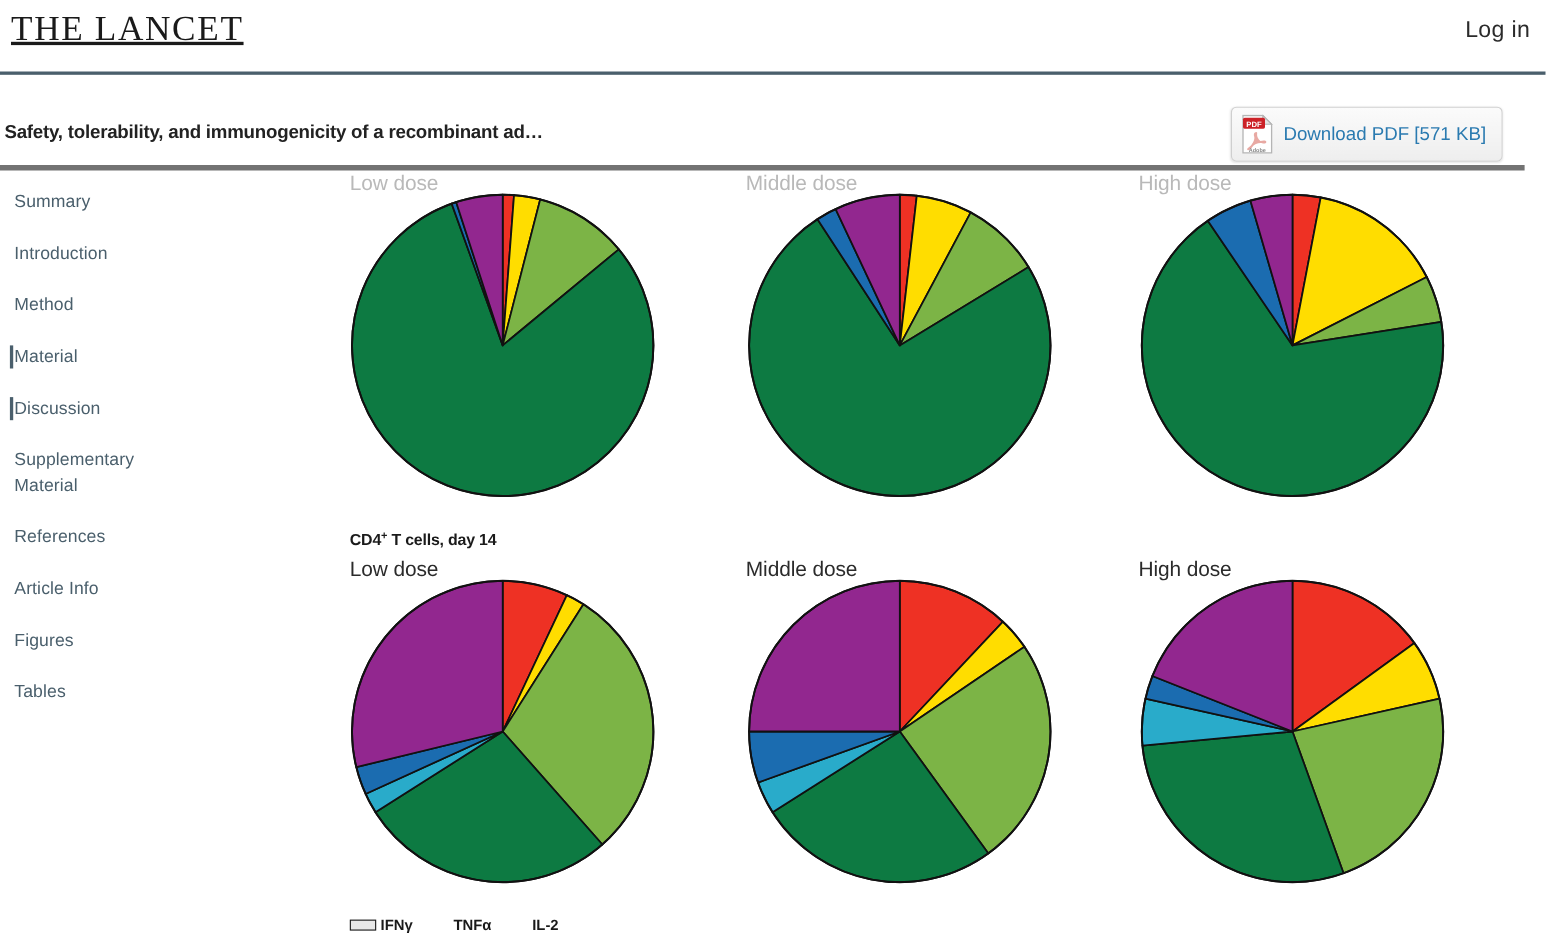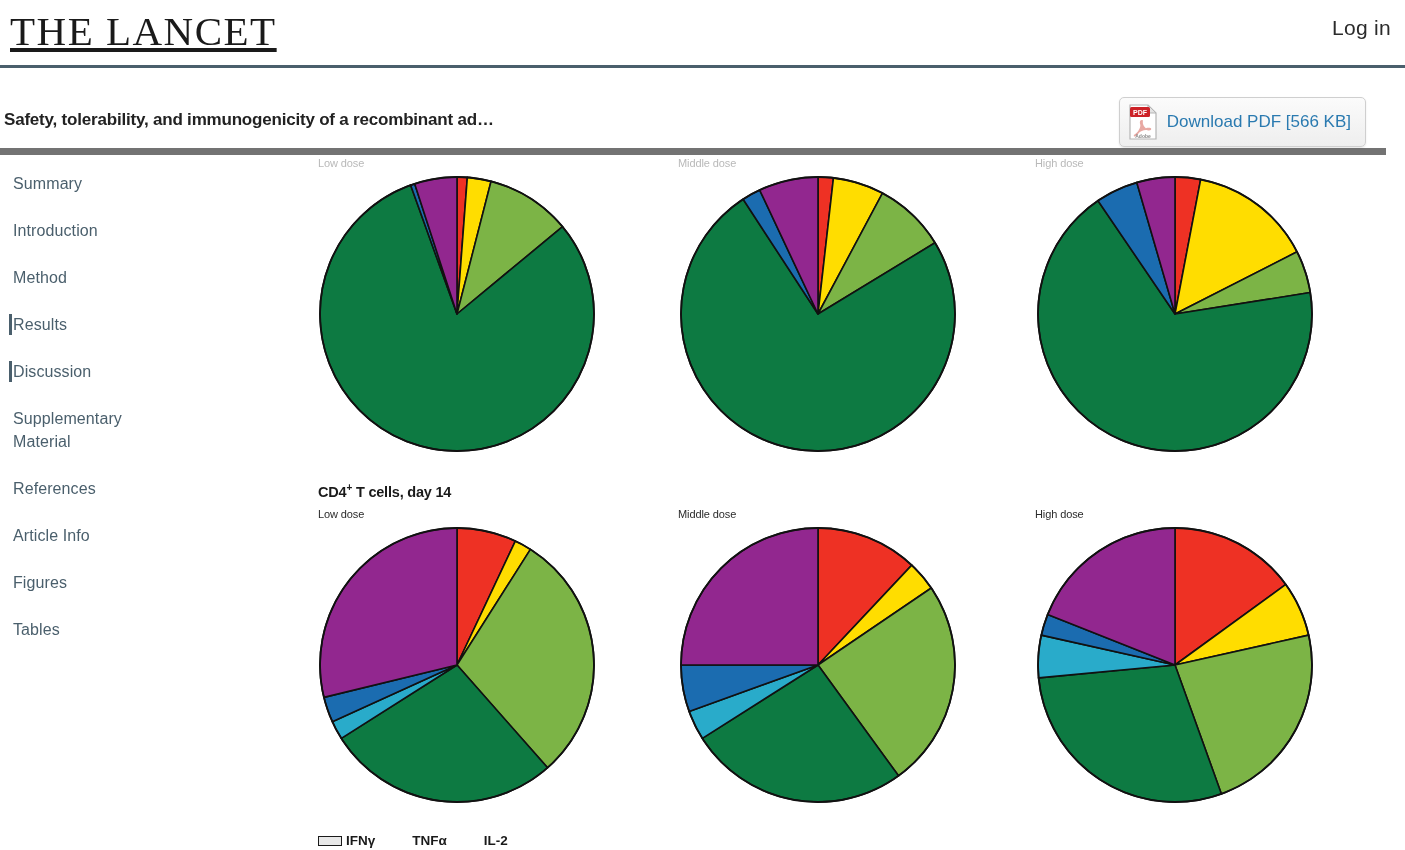--- a/index.html
+++ b/index.html
@@ -14,39 +14,39 @@
   
   #masthead {
     position: absolute; left: 0; top: 0;
     width: 1405px; height: 68px;
     background: #fff;
     border-bottom: 3px solid #4a5f6c;
   }
   #brand-title {
     position: absolute; left: 10px; top: 7px;
     font-family: "Liberation Serif", serif;
-    font-size: 41px;
+    font-size: 32px;
     letter-spacing: 1.5px;
     color: #1a1a1a;
     font-weight: 400;
   }
   #login-link {
     position: absolute; right: 14px; top: 16px;
     font-size: 21px;
     color: #2b2b2b;
     text-decoration: none;
     letter-spacing: 0.3px;
   }
 
   
   #titlebar {
     position: absolute; left: 0; top: 71px;
     width: 1386px; height: 84px;
     background: #fff;
-    border-bottom: 7px solid #737373;
+    border-bottom: 5px solid #737373;
   }
   #article-title {
     position: absolute; left: 4px; top: 39px;
     font-size: 17px;
     font-weight: bold;
     color: #222;
     letter-spacing: -0.2px;
     white-space: nowrap;
     max-width: 1100px;
     overflow: hidden;
@@ -112,21 +112,21 @@
     font-size: 14.5px;
     font-weight: bold;
     color: #1a1a1a;
     letter-spacing: -0.2px;
     white-space: nowrap;
   }
   .section-heading sup { font-size: 10px; }
 
   .dose-label {
     position: absolute;
-    font-size: 11px;
+    font-size: 19px;
     color: #2b2b2b;
     letter-spacing: -0.1px;
     white-space: nowrap;
   }
   .dose-label.clipped { color: #b9b9b9; }
 
   .pie { position: absolute; }
 
   
   #legend {
@@ -161,29 +161,29 @@
 
   <div id="pdf-button">
     <svg id="pdf-icon" viewBox="0 0 30 36">
       <path d="M2 1 h18 l8 8 v26 h-26 z" fill="#ffffff" stroke="#b5b5b5" stroke-width="1.2"></path>
       <path d="M20 1 l8 8 h-8 z" fill="#e3e3e3" stroke="#b5b5b5" stroke-width="1"></path>
       <rect x="2" y="3" width="20" height="10" rx="1.5" fill="#cc2127"></rect>
       <text x="12" y="11" font-family="Liberation Sans, sans-serif" font-size="7" font-weight="bold" fill="#ffffff" text-anchor="middle">PDF</text>
       <path d="M14 16 c-2 0 -2.6 2 -1.8 4.4 c.7 2 -1.2 6 -3.2 8 c-2 2 -3.6 2.4 -3.2 3.6 c.4 1.2 2.8 .4 4.6 -2.4 c1.8 -2.8 6.4 -4 9 -3.4 c2.6 .6 4 -.2 3.8 -1.4 c-.2 -1.2 -2.8 -1.4 -5.4 -.6 c-2 -1.6 -3.2 -4.2 -3 -6.2 c.2 -1.4 .2 -2 -.8 -2z" fill="#e8a9a3"></path>
       <text x="15" y="34" font-family="Liberation Sans, sans-serif" font-size="5" font-weight="bold" fill="#8a8a8a" text-anchor="middle">Adobe</text>
     </svg>
-    <span id="pdf-label">Download PDF [566 KB]</span>
+    <span id="pdf-label">Download PDF [571 KB]</span>
   </div>
 </div>
 
 <nav id="sidebar">
   <a class="nav-item" href="#">Summary</a>
   <a class="nav-item" href="#">Introduction</a>
   <a class="nav-item" href="#">Method</a>
-  <a class="nav-item active" href="#">Results</a>
+  <a class="nav-item active" href="#">Material</a>
   <a class="nav-item active" href="#">Discussion</a>
   <a class="nav-item two-line" href="#" style="width:120px;">Supplementary Material</a>
   <a class="nav-item" href="#">References</a>
   <a class="nav-item" href="#">Article Info</a>
   <a class="nav-item" href="#">Figures</a>
   <a class="nav-item" href="#">Tables</a>
 </nav>
 
 <section id="figure-panel">
 

